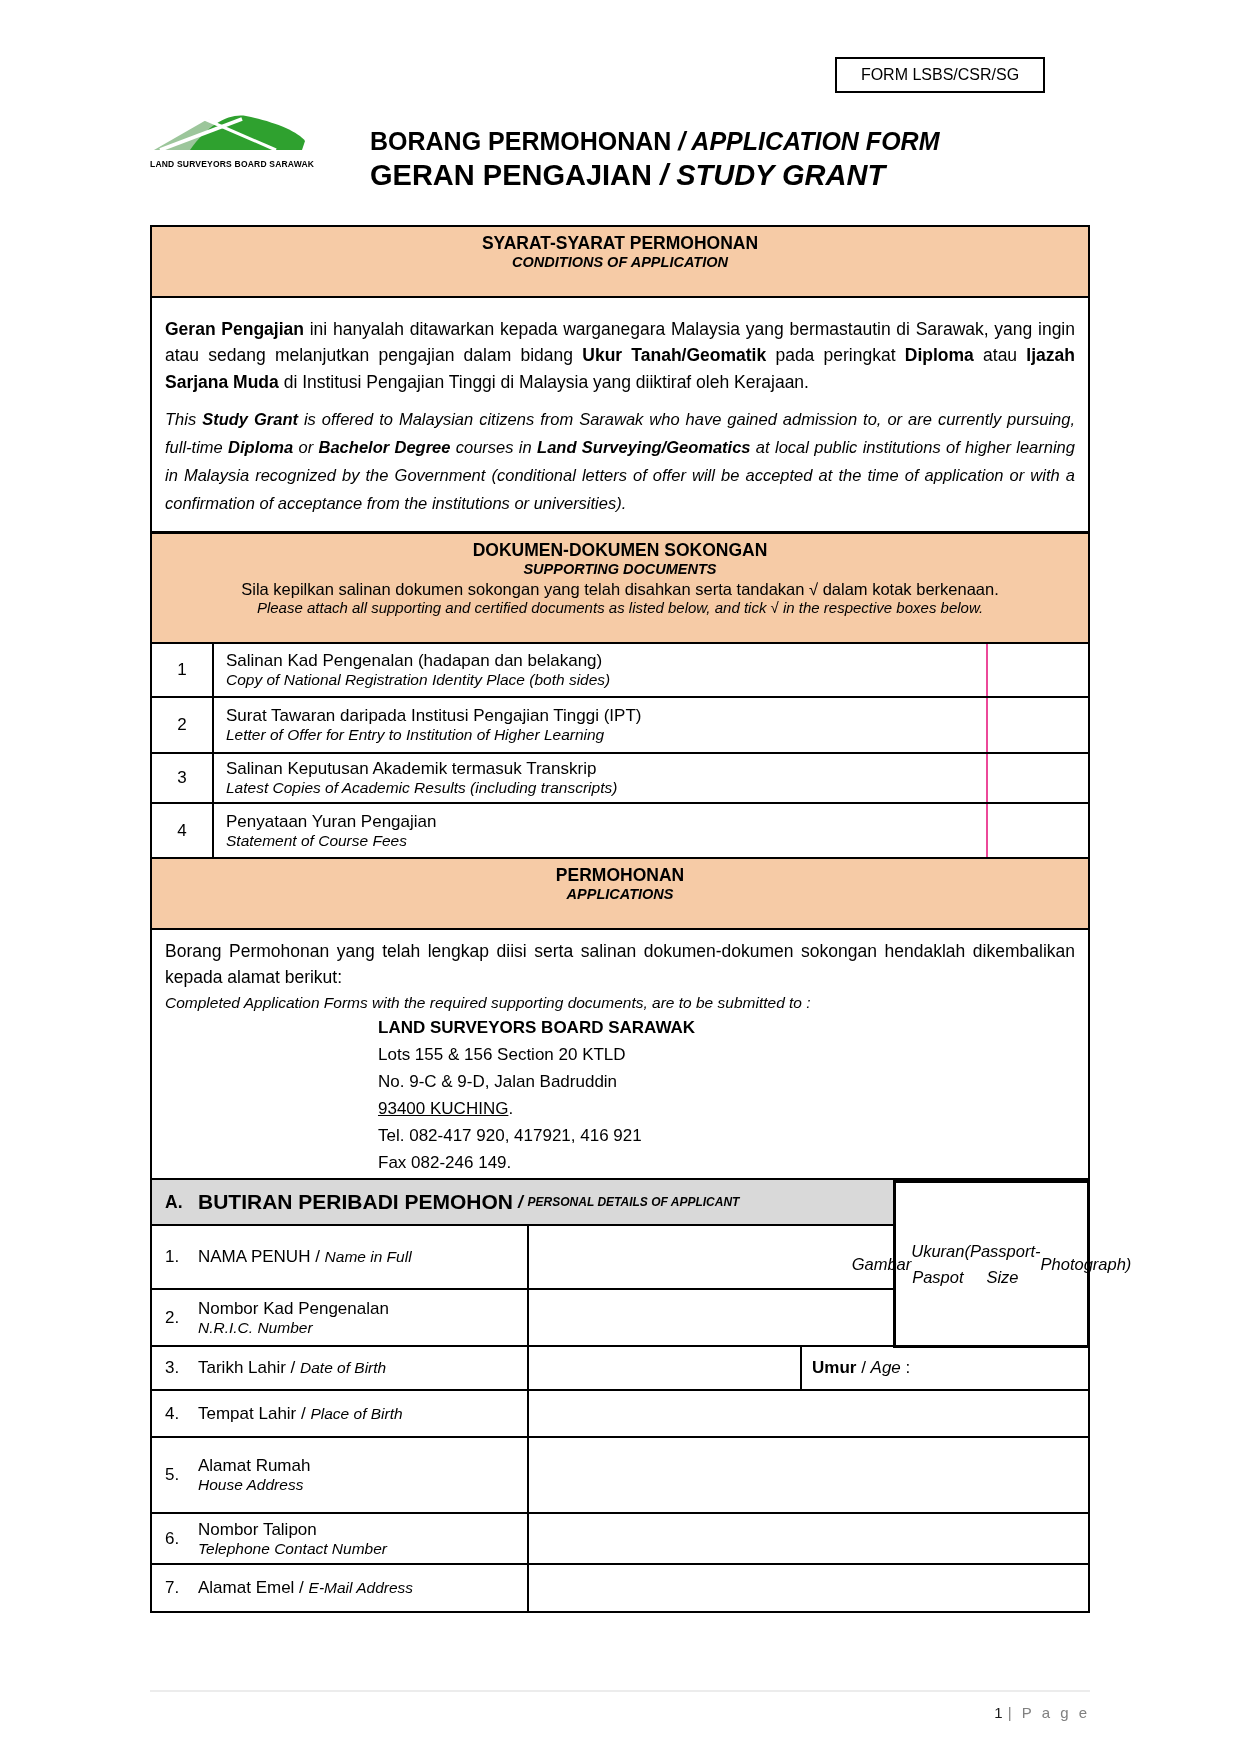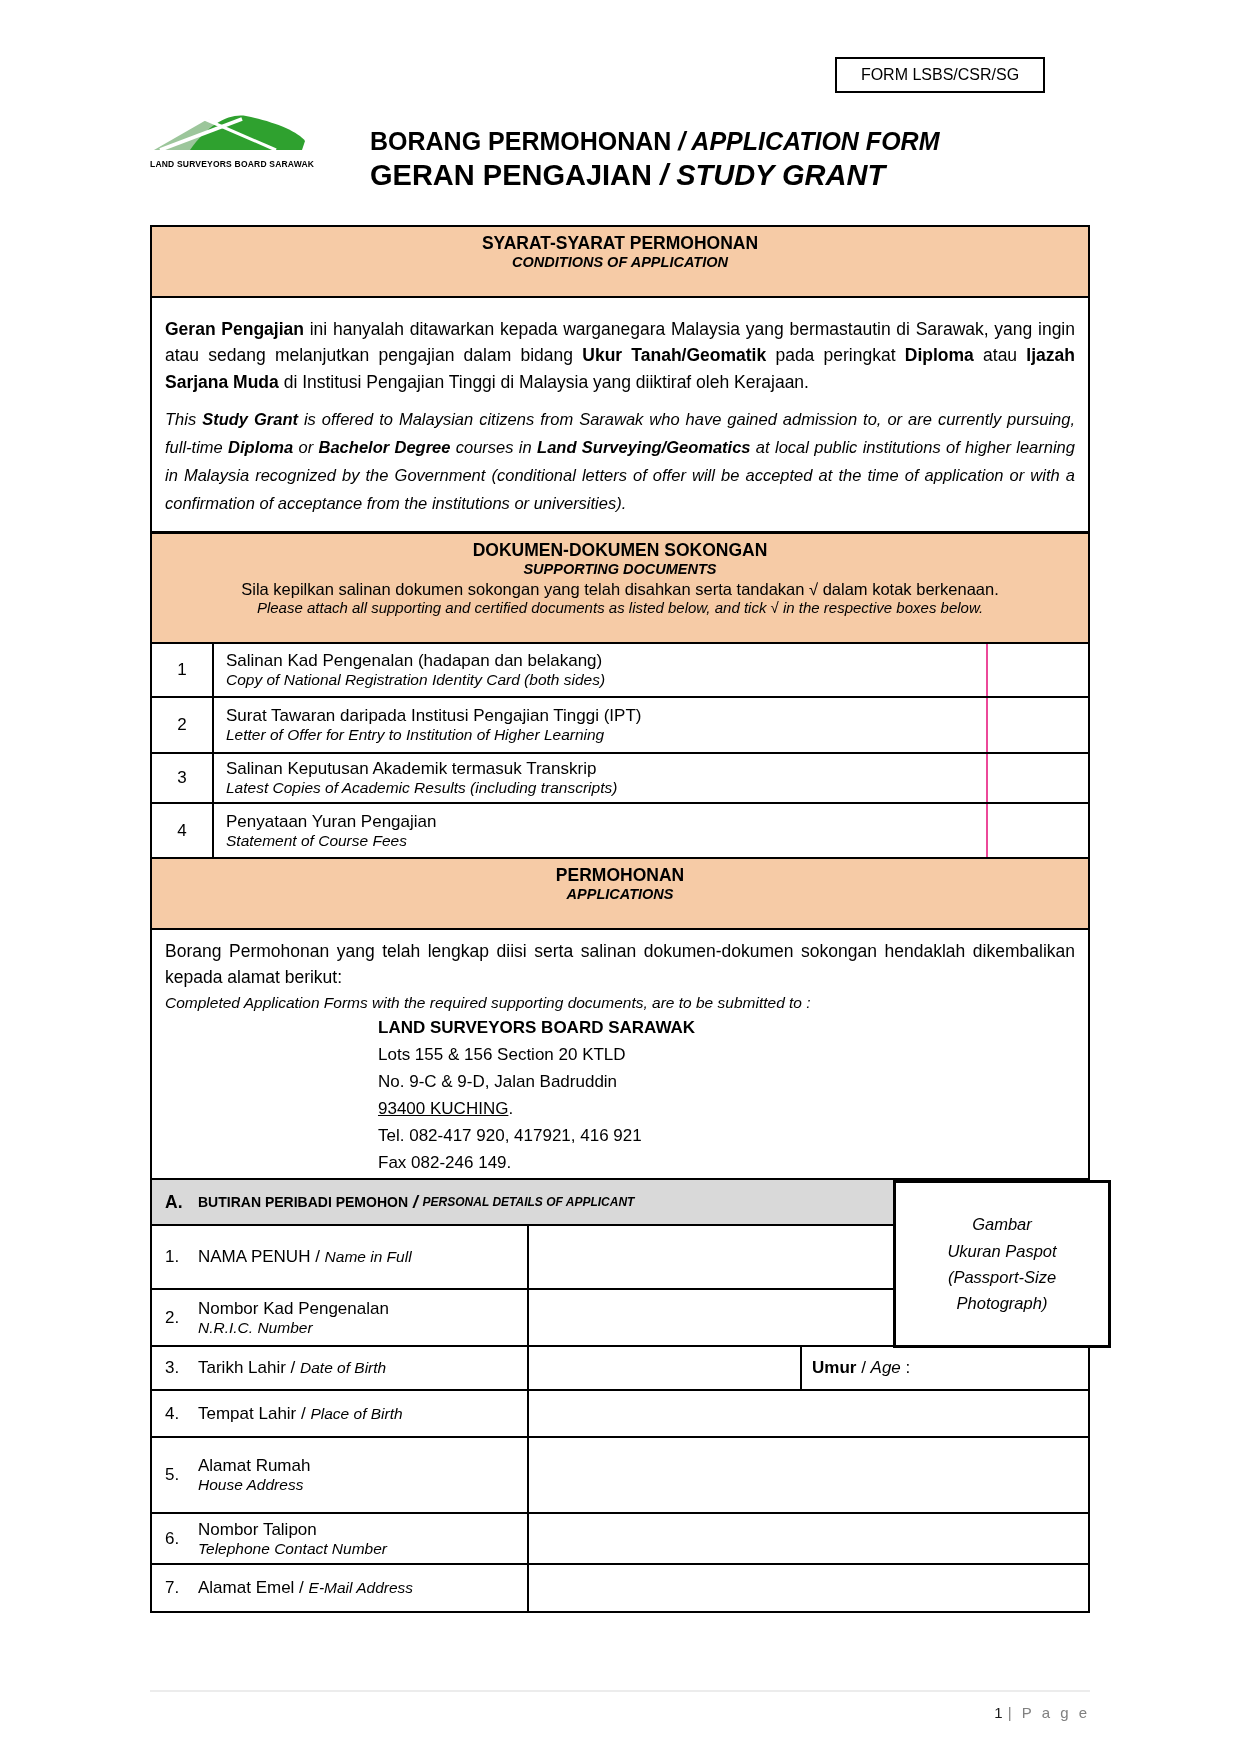--- a/index.html
+++ b/index.html
@@ -50,40 +50,40 @@
   .apps-my{font-size:17.5px;line-height:1.5;text-align:justify;}
   .apps-en{font-size:15.5px;font-style:italic;margin-top:3px;}
   .address{margin-left:213px;font-size:17px;line-height:1.6;margin-top:2px;}
   .addr-name{font-weight:bold;}
   .addr-city{text-decoration:underline;}
 
   
   #tbl-secA{top:1178px;}
   .secA-hdr{background:#D9D9D9;height:44px;display:flex;align-items:center;padding-left:13px;box-sizing:border-box;}
   .secA-a{font-size:17.5px;font-weight:bold;width:33px;flex:none;}
-  .secA-my{font-size:14px;font-weight:bold;}
+  .secA-my{font-size:21px;font-weight:bold;}
   .secA-sep{font-size:17.5px;font-weight:bold;font-style:italic;white-space:pre;}
   .secA-en{font-size:12px;font-weight:bold;font-style:italic;}
   .arow{display:flex;border-top:2px solid #000;box-sizing:border-box;}
   .alabel{width:377px;flex:none;box-sizing:border-box;border-right:2px solid #000;display:flex;align-items:center;padding-left:13px;}
   .ano{width:33px;flex:none;font-size:17px;align-self:center;}
   .atext{padding-right:6px;}
   .lbl-my{font-size:17px;}
   .lbl-en{font-size:15.5px;font-style:italic;}
   .stacked .lbl-en{display:block;}
   .avalue{flex:1;}
   .avalue3{flex:1;display:flex;}
   .dob-cell{width:273px;flex:none;border-right:2px solid #000;box-sizing:border-box;}
   .age-cell{flex:1;display:flex;align-items:center;padding-left:10px;font-size:17px;}
   .age-my{font-weight:bold;}
   .age-en{font-style:italic;}
 
   
-  .photo-box{position:absolute;left:893px;top:1180px;width:218px;height:168px;background:#fff;border:3px solid #000;
-             box-sizing:border-box;z-index:5;display:flex;flex-direction:column;align-items:center;justify-content:center;
+  .photo-box{position:absolute;left:893px;top:1180px;width:197px;height:168px;background:#fff;border:3px solid #000;
+             box-sizing:border-box;z-index:5;display:flex;flex-direction:row;align-items:center;justify-content:center;
              font-style:italic;font-size:16.5px;line-height:1.6;text-align:center;}
 
   
   .footer{position:absolute;left:150px;top:1690px;width:940px;border-top:2px solid #ececec;padding-top:12px;
           text-align:right;font-size:15px;}
   .pg-num{color:#1a1a1a;}
   .pg-word{color:#808080;letter-spacing:3px;margin-left:5px;}
 </style>
 </head>
 <body>
@@ -125,21 +125,21 @@
       <div class="hdr-my">DOKUMEN-DOKUMEN SOKONGAN</div>
       <div class="hdr-en">SUPPORTING DOCUMENTS</div>
       <div class="docs-note-my">Sila kepilkan salinan dokumen sokongan yang telah disahkan serta tandakan √ dalam kotak berkenaan.</div>
       <div class="docs-note-en">Please attach all supporting and certified documents as listed below, and tick √ in the respective boxes below.</div>
     </div>
 
     <div class="doc-row" style="min-height:54px;">
       <div class="doc-no">1</div>
       <div class="doc-desc">
         <div class="doc-my">Salinan Kad Pengenalan (hadapan dan belakang)</div>
-        <div class="doc-en">Copy of National Registration Identity Card (both sides)</div>
+        <div class="doc-en">Copy of National Registration Identity Place (both sides)</div>
       </div>
       <div class="doc-tick"></div>
     </div>
     <div class="doc-row" style="min-height:56px;">
       <div class="doc-no">2</div>
       <div class="doc-desc">
         <div class="doc-my">Surat Tawaran daripada Institusi Pengajian Tinggi (IPT)</div>
         <div class="doc-en">Letter of Offer for Entry to Institution of Higher Learning</div>
       </div>
       <div class="doc-tick"></div>

